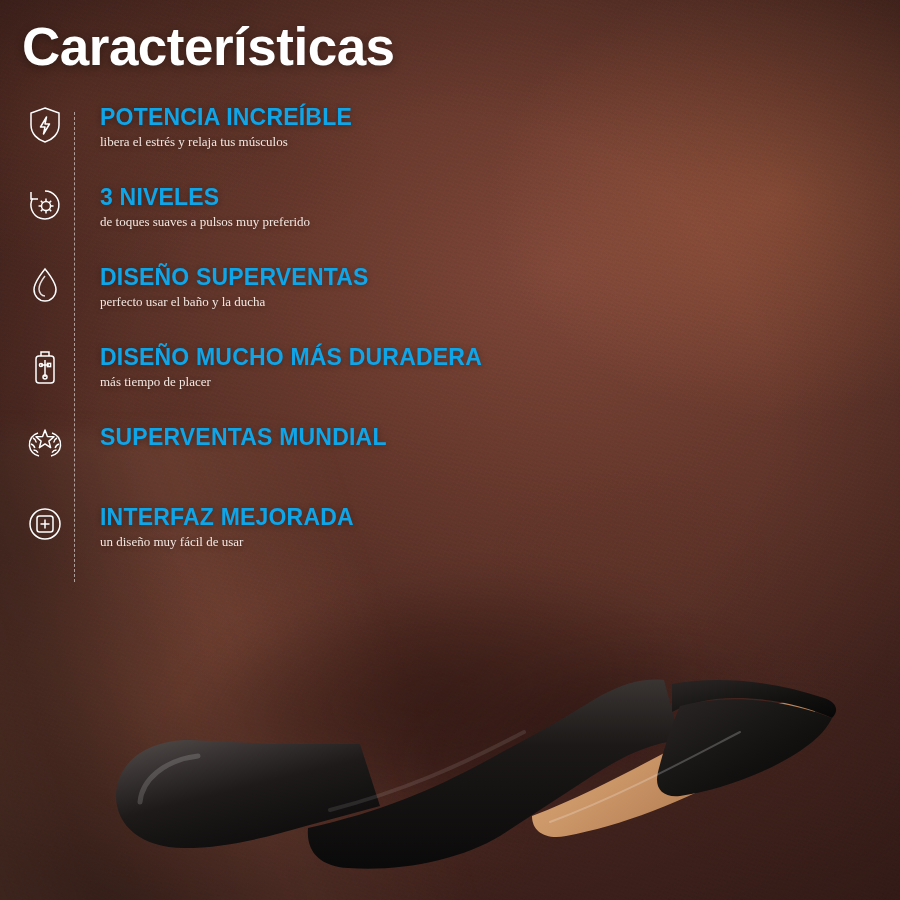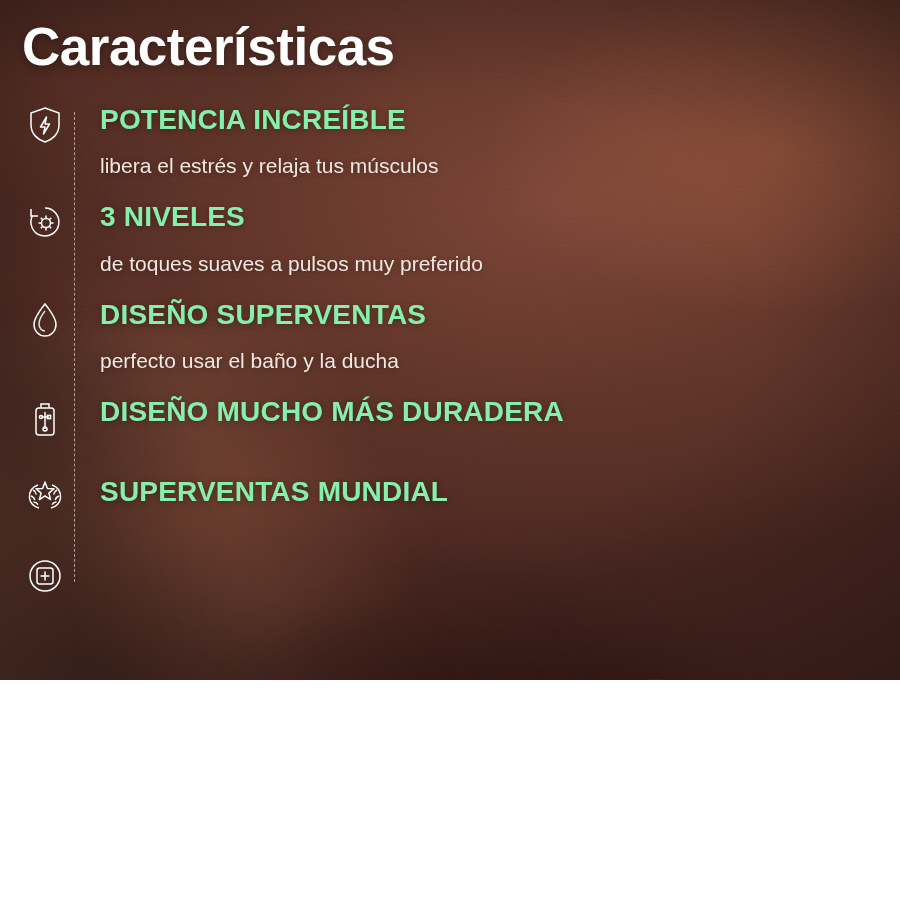--- a/index.html
+++ b/index.html
@@ -6,21 +6,21 @@
   * { margin:0; padding:0; box-sizing:border-box; }
 
   html, body {
     width:900px; height:900px;
     overflow:hidden;
     font-family:"Liberation Sans", sans-serif;
   }
 
   #page {
     position:relative;
-    width:900px; height:680px;
+    width:900px; height:900px;
     background:#5a3229;
     overflow:hidden;
   }
 
   
   .bg-base {
     position:absolute; inset:0;
     background:
       radial-gradient(ellipse 70% 55% at 62% 30%, #7d4638 0%, #6a3a2e 38%, #5a3127 68%, #4a2721 100%);
   }
@@ -115,34 +115,35 @@
     width:62px;
     flex:0 0 62px;
     display:flex;
     align-items:flex-start;
     justify-content:center;
     padding-top:2px;
   }
   .feat-icon svg { display:block; }
   .feat-text { padding-left:24px; }
   .feat-title {
-    color:#86efac;
-    font-size:28px;
+    color:#0ea5e9;
+    font-size:23px;
     font-weight:700;
     letter-spacing:.2px;
     line-height:1.15;
     text-shadow:0 1px 6px rgba(0,0,0,.3);
   }
   .feat-sub {
     color:#f3e7e1;
-    font-size:21px;
+    font-size:13px;
     font-weight:400;
     line-height:1.3;
-    margin-top:16px;
+    margin-top:4px;
     text-shadow:0 1px 6px rgba(0,0,0,.3);
+    font-family:Liberation Serif, serif;
   }
 </style>
 </head>
 <body>
 
 <div id="page">
 
   <div class="bg-base"></div>
   <div class="bg-warm"></div>
   <div class="bg-blotch"></div>
@@ -256,20 +257,21 @@
           <path d="M11 10 V6 H19 V10"></path>
           <path d="M15 14 V31"></path>
           <circle cx="15" cy="31" r="2"></circle>
           <path d="M11 19 H19"></path>
           <circle cx="11" cy="19" r="1.6"></circle>
           <rect x="17.4" y="17.4" width="3.2" height="3.2"></rect>
         </svg>
       </div>
       <div class="feat-text">
         <div class="feat-title">DISEÑO MUCHO MÁS DURADERA</div>
+        <div class="feat-sub">más tiempo de placer</div>
       </div>
     </div>
 
     <div class="feature">
       <div class="feat-icon">
         <svg width="40" height="34" viewBox="0 0 40 34" fill="none" stroke="#ffffff" stroke-width="1.5">
           <path d="M20 4 L22.4 10.4 L29 10.8 L23.9 15.1 L25.6 21.6 L20 17.9 L14.4 21.6 L16.1 15.1 L11 10.8 L17.6 10.4 Z" stroke-linejoin="round"></path>
           <path d="M13 7 C7 9 4 14 4.5 20 C5 25 9 29 14 30"></path>
           <path d="M27 7 C33 9 36 14 35.5 20 C35 25 31 29 26 30"></path>
           <path d="M8 12 C10 13 11 14.5 11.3 16.5 M6 18 C8 18.6 9.3 20 9.8 22 M8.5 24 C10.5 24 12 25 13 26.6"></path>
@@ -282,16 +284,20 @@
     </div>
 
     <div class="feature">
       <div class="feat-icon">
         <svg width="36" height="36" viewBox="0 0 36 36" fill="none" stroke="#ffffff" stroke-width="1.5">
           <circle cx="18" cy="18" r="15"></circle>
           <rect x="10" y="10" width="16" height="16" rx="2.5"></rect>
           <path d="M18 13.5 V22.5 M13.5 18 H22.5"></path>
         </svg>
       </div>
+      <div class="feat-text">
+        <div class="feat-title">INTERFAZ MEJORADA</div>
+        <div class="feat-sub">un diseño muy fácil de usar</div>
+      </div>
     </div>
 
   </div>
 </div>
 
 </body></html>

